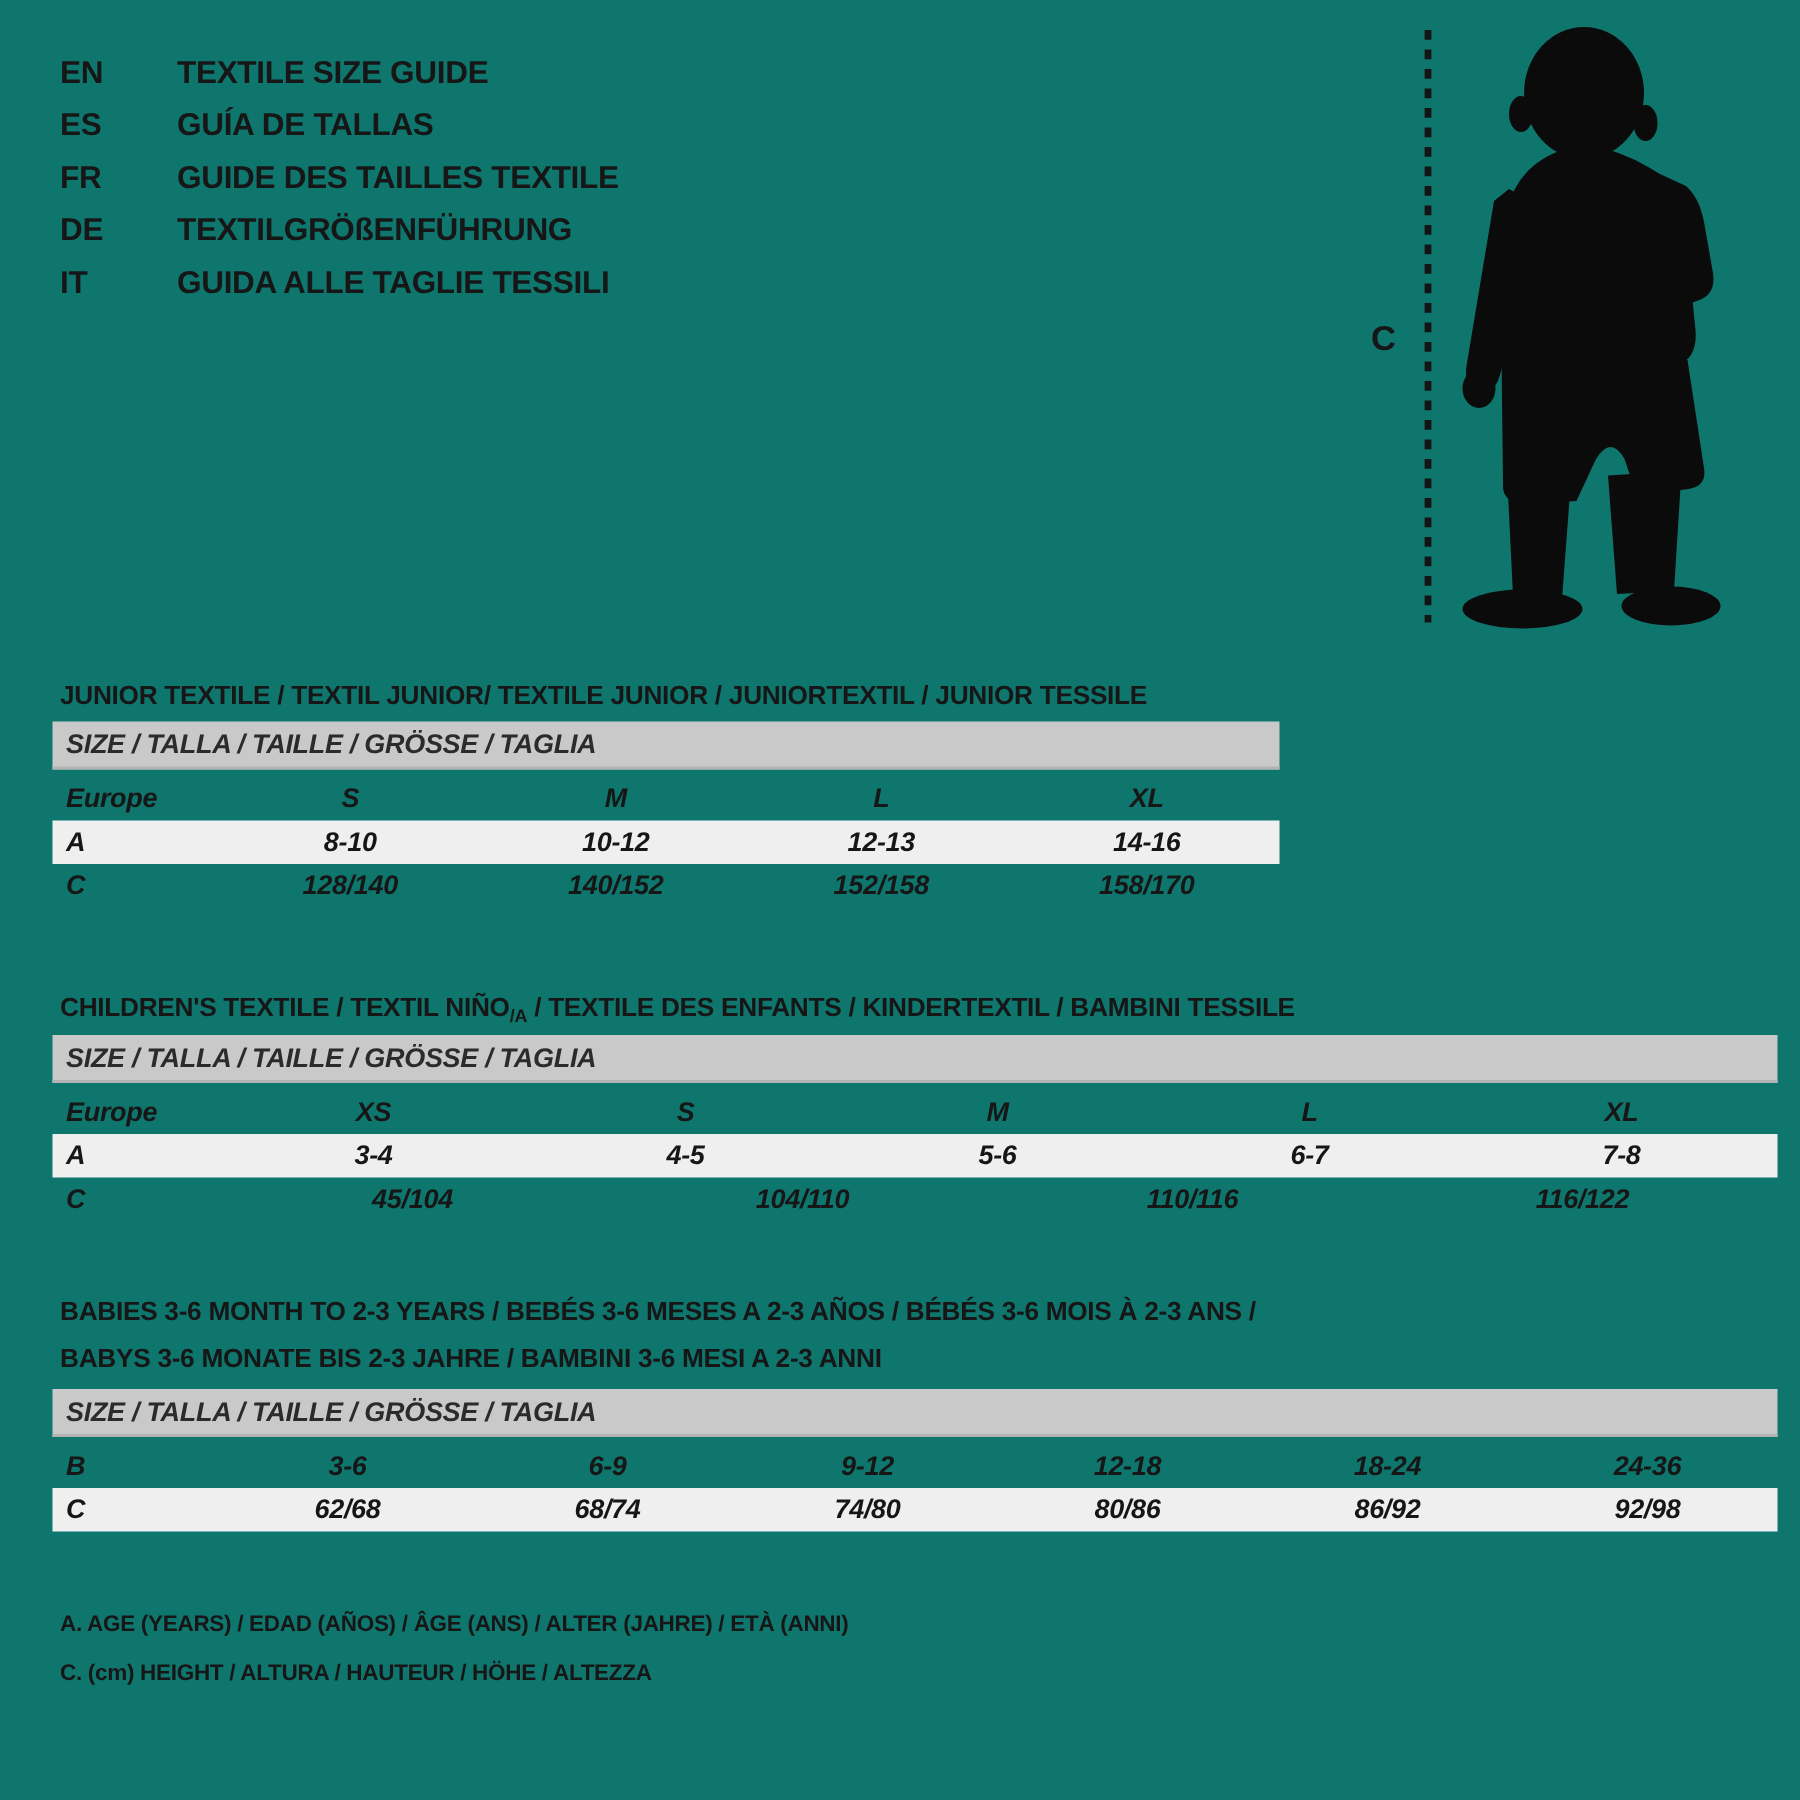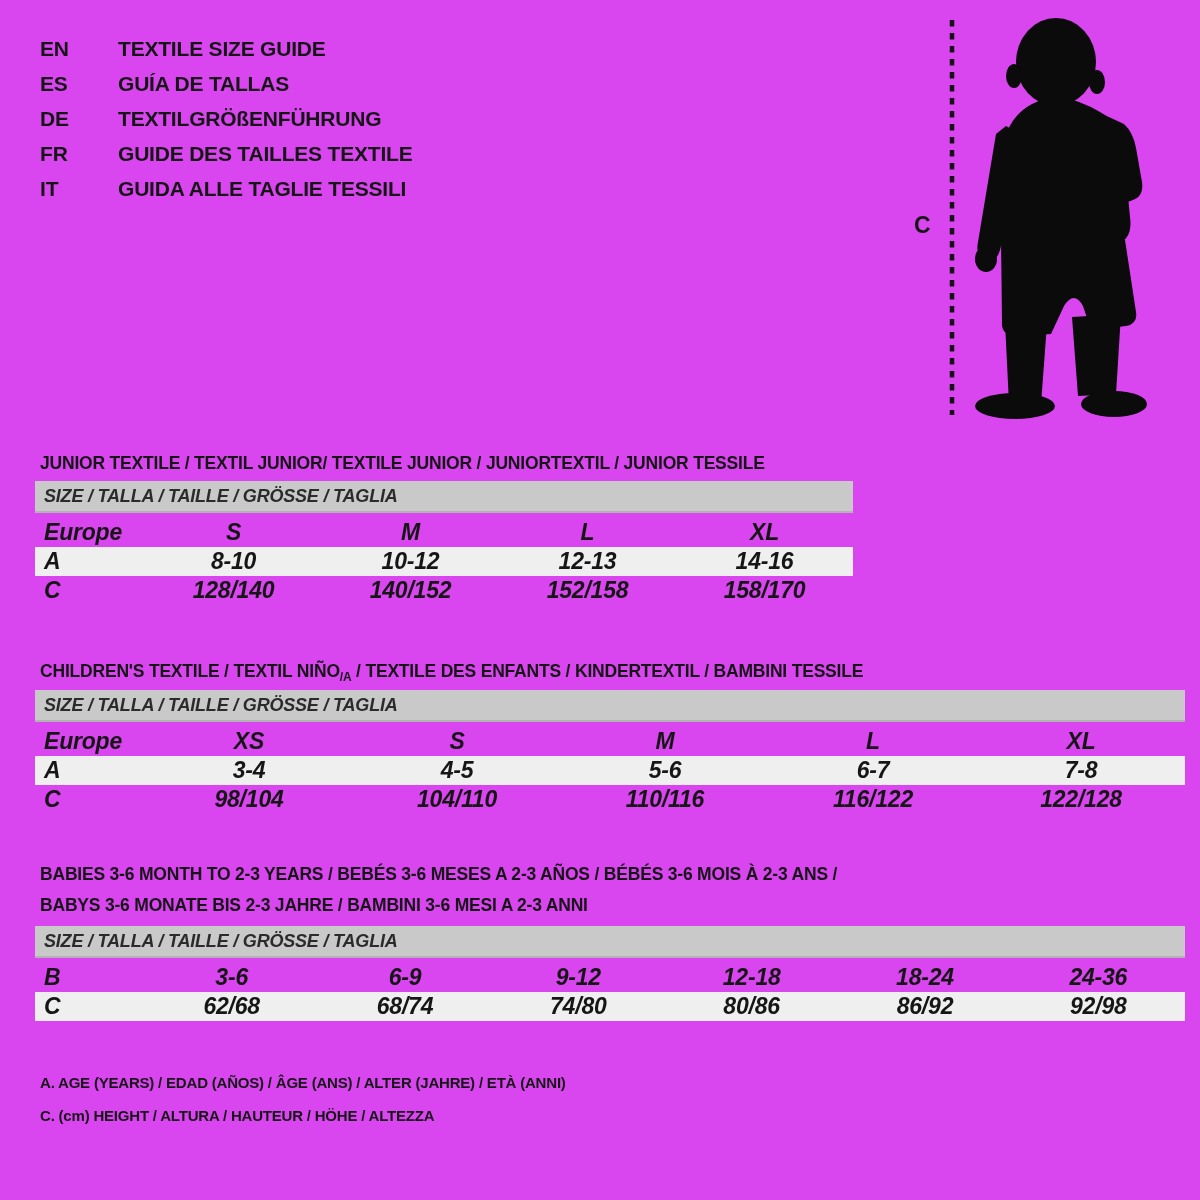--- a/index.html
+++ b/index.html
@@ -1,17 +1,17 @@
 <!DOCTYPE html>
 <html><head>
 <meta charset="utf-8">
 <style>
   html,body{margin:0;padding:0;background:#ffffff;}
   .page{
-    position:relative;width:1200px;height:1200px;background:#d946ef;
+    position:relative;width:1200px;height:1200px;background:#0f766e;
     font-family:"Liberation Sans",sans-serif;font-weight:bold;color:#161616;
     overflow:hidden;letter-spacing:-0.2px;
   }
   
   .lang-block{position:absolute;left:40px;top:31px;}
   .lang-row{display:flex;font-size:21px;line-height:35px;white-space:nowrap;}
   .lang-code{width:78px;flex:0 0 78px;}
   
   .figure-svg{position:absolute;left:900px;top:12px;}
   .c-label{position:absolute;left:914px;top:212px;font-size:23px;}
@@ -24,21 +24,21 @@
   
   .tbl{position:absolute;left:35px;font-style:italic;}
   .t-junior{top:481px;width:818px;}
   .t-children{top:690px;width:1150px;}
   .t-babies{top:926px;width:1150px;}
   .size-bar{
     height:30px;line-height:30px;background:#c9c9c9;border-bottom:2px solid #b3b3b3;
     padding-left:9px;font-size:18px;color:#2b2b2b;
   }
   .rows{margin-top:5px;}
-  .trow{display:flex;height:29px;line-height:29px;font-size:23px;}
+  .trow{display:flex;height:29px;line-height:29px;font-size:18px;}
   .trow.shaded{background:#efefef;}
   .rl{flex:0 0 101px;width:101px;padding-left:9px;text-align:left;}
   .rv{flex:1;text-align:center;}
   
   .legend{position:absolute;left:40px;top:1066px;font-size:15px;line-height:33px;}
   .legend-line{white-space:nowrap;}
 </style>
 </head>
 <body>
 
@@ -47,26 +47,26 @@
   <div class="lang-block">
       <div class="lang-row">
         <span class="lang-code">EN</span>
         <span class="lang-title">TEXTILE SIZE GUIDE</span>
       </div>
       <div class="lang-row">
         <span class="lang-code">ES</span>
         <span class="lang-title">GUÍA DE TALLAS</span>
       </div>
       <div class="lang-row">
+        <span class="lang-code">FR</span>
+        <span class="lang-title">GUIDE DES TAILLES TEXTILE</span>
+      </div>
+      <div class="lang-row">
         <span class="lang-code">DE</span>
         <span class="lang-title">TEXTILGRÖßENFÜHRUNG</span>
-      </div>
-      <div class="lang-row">
-        <span class="lang-code">FR</span>
-        <span class="lang-title">GUIDE DES TAILLES TEXTILE</span>
       </div>
       <div class="lang-row">
         <span class="lang-code">IT</span>
         <span class="lang-title">GUIDA ALLE TAGLIE TESSILI</span>
       </div>
     </div>
 
   <span class="c-label">C</span>
 
   <svg class="figure-svg" width="280" height="412" viewBox="0 0 280 412" aria-hidden="true">
@@ -132,25 +132,24 @@
         <div class="trow shaded">
           <div class="rl">A</div>
           <div class="rv">3-4</div>
           <div class="rv">4-5</div>
           <div class="rv">5-6</div>
           <div class="rv">6-7</div>
           <div class="rv">7-8</div>
         </div>
         <div class="trow">
           <div class="rl">C</div>
-          <div class="rv">98/104</div>
+          <div class="rv">45/104</div>
           <div class="rv">104/110</div>
           <div class="rv">110/116</div>
           <div class="rv">116/122</div>
-          <div class="rv">122/128</div>
         </div>
       </div>
   </div>
 
   <h2 class="sec-heading h-babies">
     <div>BABIES 3-6 MONTH TO 2-3 YEARS / BEBÉS 3-6 MESES A 2-3 AÑOS / BÉBÉS 3-6 MOIS À 2-3 ANS /</div>
     <div>BABYS 3-6 MONATE BIS 2-3 JAHRE / BAMBINI 3-6 MESI A 2-3 ANNI</div>
   </h2>
 
   <div class="tbl t-babies">

